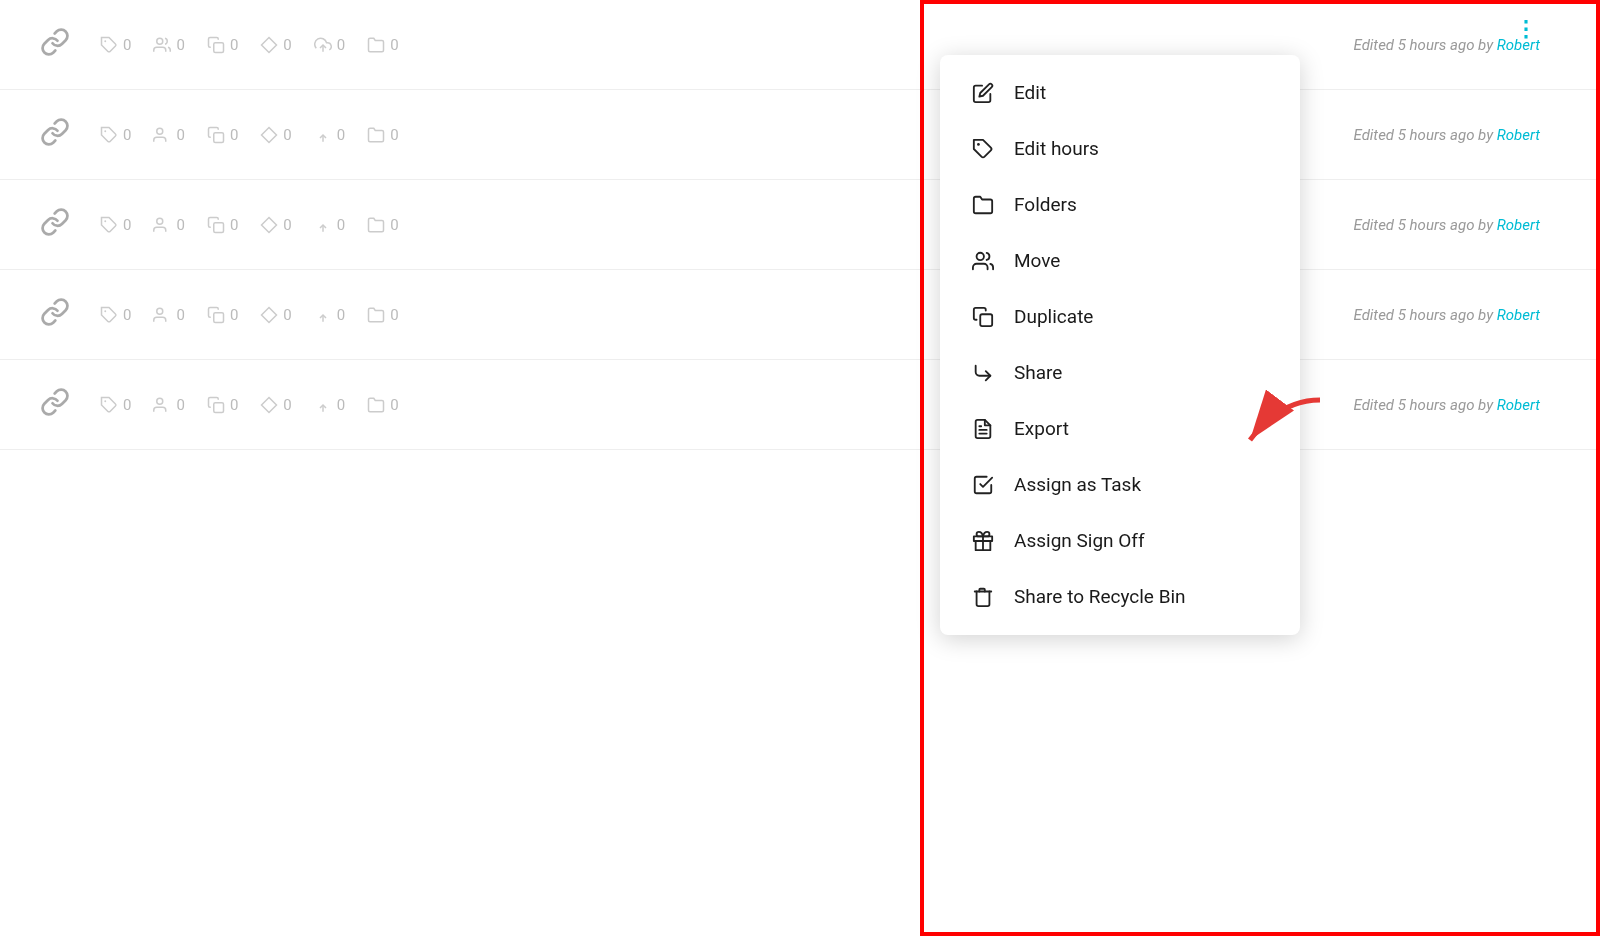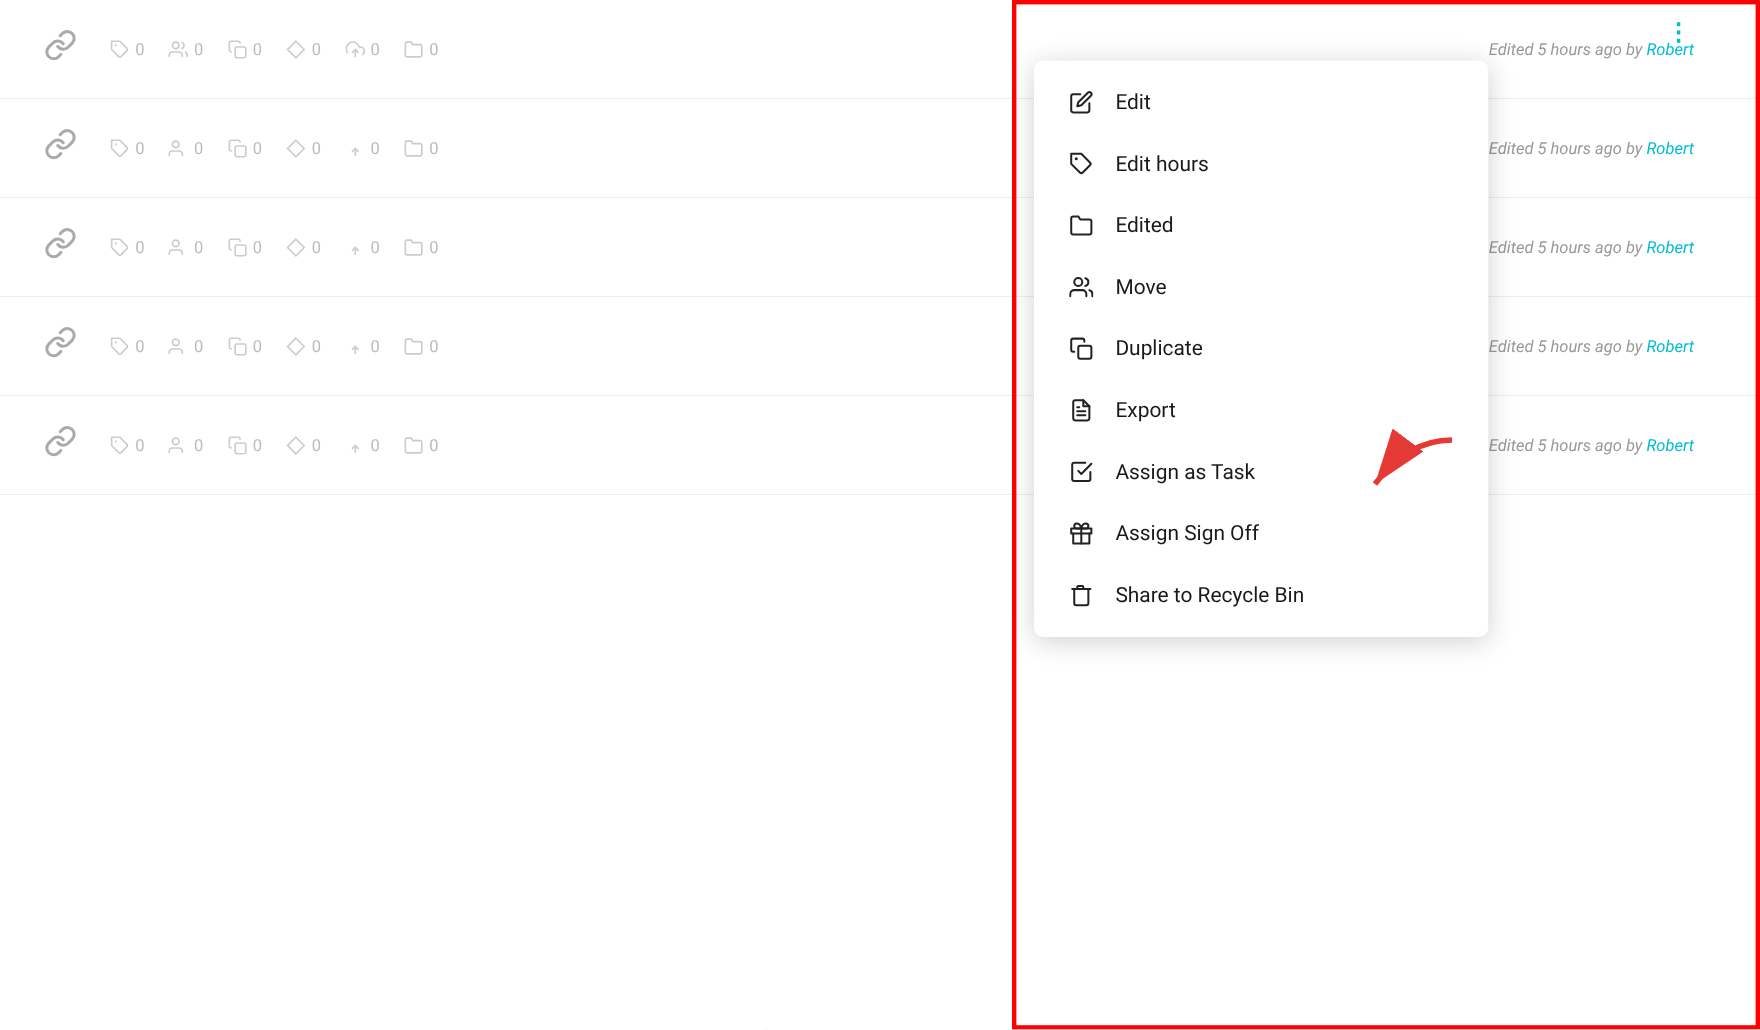--- a/index.html
+++ b/index.html
@@ -91,21 +91,21 @@
       height: 936px;
       border: 4px solid red;
       z-index: 100;
       pointer-events: none;
     }
 
     .context-menu {
       position: absolute;
       top: 55px;
       left: 940px;
-      width: 413px;
+      width: 360px;
       background: #fff;
       border-radius: 8px;
       box-shadow: 0 4px 24px rgba(0,0,0,0.18);
       z-index: 200;
       padding: 10px 0;
     }
 
     .menu-item {
       display: flex;
       align-items: center;
@@ -374,21 +374,21 @@
     </span>
     <span class="menu-label">Edit hours</span>
   </div>
 
   <div class="menu-item">
     <span class="menu-icon">
       <svg width="22" height="22" viewBox="0 0 24 24" fill="none" stroke="#222" stroke-width="2" stroke-linecap="round" stroke-linejoin="round">
         <path d="M22 19a2 2 0 0 1-2 2H4a2 2 0 0 1-2-2V5a2 2 0 0 1 2-2h5l2 3h9a2 2 0 0 1 2 2z"></path>
       </svg>
     </span>
-    <span class="menu-label">Edited</span>
+    <span class="menu-label">Folders</span>
   </div>
 
   <div class="menu-item">
     <span class="menu-icon">
       <svg width="22" height="22" viewBox="0 0 24 24" fill="none" stroke="#222" stroke-width="2" stroke-linecap="round" stroke-linejoin="round">
         <path d="M17 21v-2a4 4 0 0 0-4-4H5a4 4 0 0 0-4 4v2"></path>
         <circle cx="9" cy="7" r="4"></circle>
         <path d="M23 21v-2a4 4 0 0 0-3-3.87"></path>
         <path d="M16 3.13a4 4 0 0 1 0 7.75"></path>
       </svg>
@@ -399,20 +399,29 @@
   <div class="menu-item">
     <span class="menu-icon">
       <svg width="22" height="22" viewBox="0 0 24 24" fill="none" stroke="#222" stroke-width="2" stroke-linecap="round" stroke-linejoin="round">
         <rect x="9" y="9" width="13" height="13" rx="2" ry="2"></rect>
         <path d="M5 15H4a2 2 0 0 1-2-2V4a2 2 0 0 1 2-2h9a2 2 0 0 1 2 2v1"></path>
       </svg>
     </span>
     <span class="menu-label">Duplicate</span>
   </div>
 
+  <div class="menu-item">
+    <span class="menu-icon">
+      <svg width="22" height="22" viewBox="0 0 24 24" fill="none" stroke="#222" stroke-width="2" stroke-linecap="round" stroke-linejoin="round">
+        <polyline points="15 10 20 15 15 20"></polyline>
+        <path d="M4 4v7a4 4 0 0 0 4 4h12"></path>
+      </svg>
+    </span>
+    <span class="menu-label">Share</span>
+  </div>
 
   <div class="menu-item">
     <span class="menu-icon">
       <svg width="22" height="22" viewBox="0 0 24 24" fill="none" stroke="#222" stroke-width="2" stroke-linecap="round" stroke-linejoin="round">
         <path d="M14 2H6a2 2 0 0 0-2 2v16a2 2 0 0 0 2 2h12a2 2 0 0 0 2-2V8z"></path>
         <polyline points="14 2 14 8 20 8"></polyline>
         <line x1="16" y1="13" x2="8" y2="13"></line>
         <line x1="16" y1="17" x2="8" y2="17"></line>
         <polyline points="10 9 9 9 8 9"></polyline>
       </svg>

